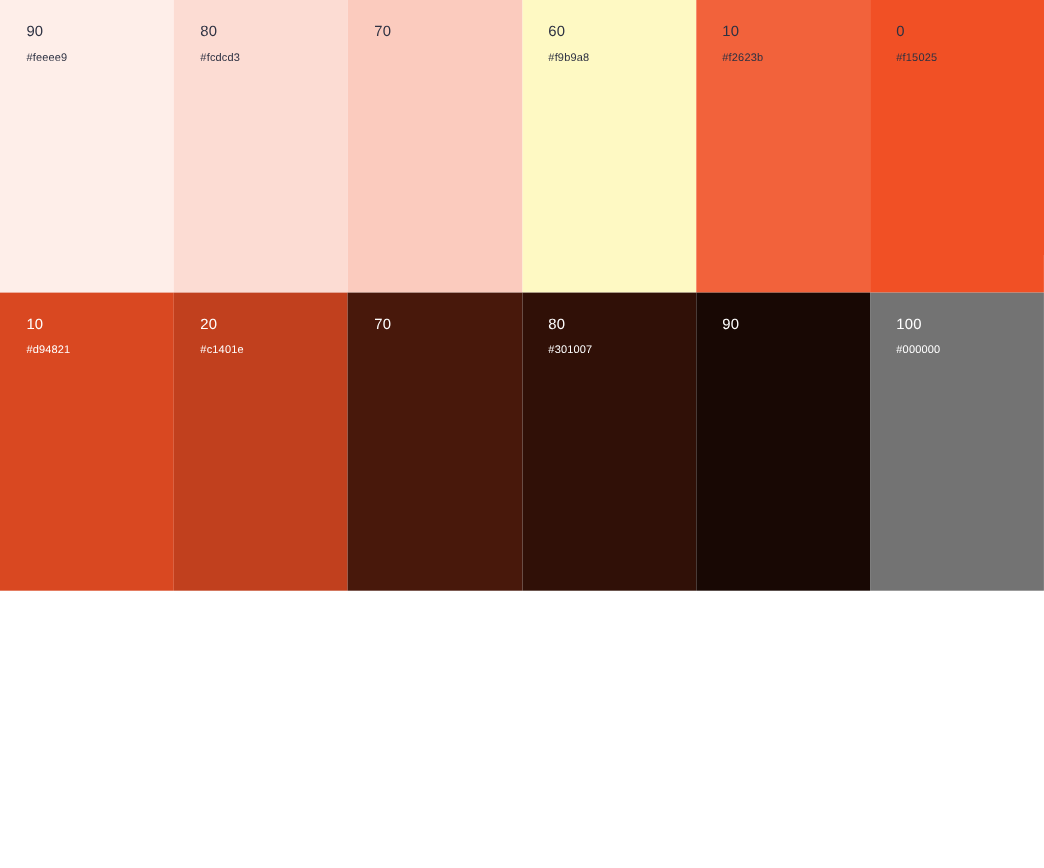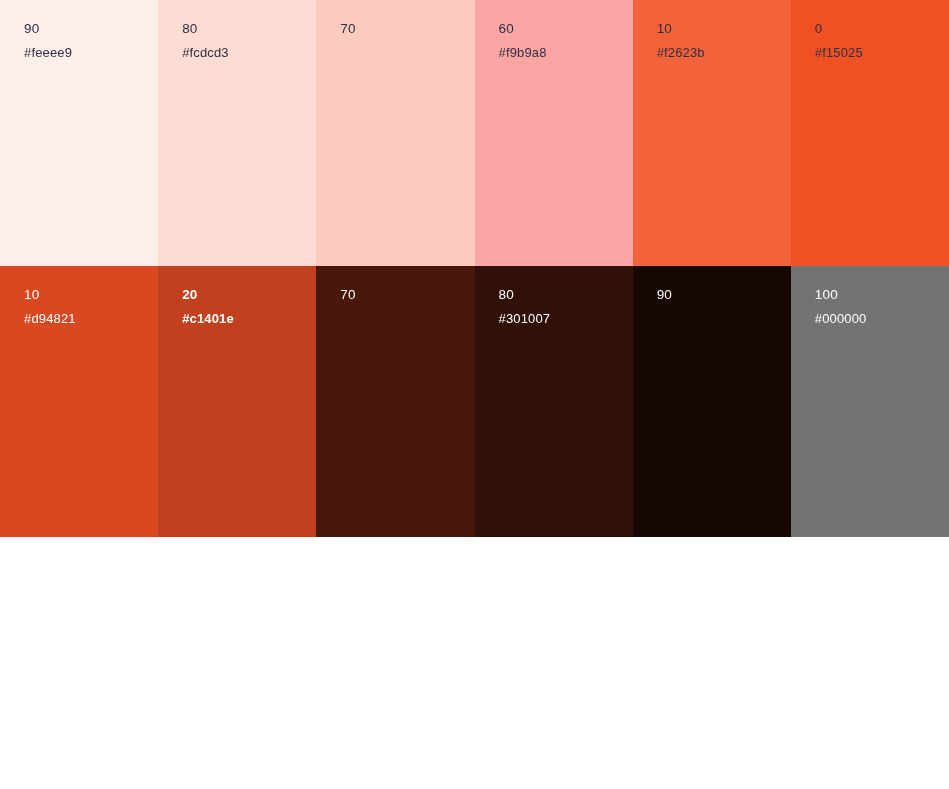--- a/index.html
+++ b/index.html
@@ -30,21 +30,21 @@
   .swatch-label {
     display: block;
     font-size: 13.5px;
     line-height: 24px;
     letter-spacing: 0.15px;
     white-space: nowrap;
   }
 
   .swatch-hex {
     display: block;
-    font-size: 13px;
+    font-size: 10px;
     line-height: 24px;
     letter-spacing: 0.15px;
     white-space: nowrap;
   }
 
   .text-dark .swatch-label,
   .text-dark .swatch-hex { color: #2d3142; }
 
   .text-light .swatch-label,
   .text-light .swatch-hex { color: #ffffff; }
@@ -57,37 +57,37 @@
       <span class="swatch-label">90</span>
       <span class="swatch-hex">#feeee9</span>
     </div>
     <div class="swatch text-dark" style="background-color: rgb(252, 220, 211);">
       <span class="swatch-label">80</span>
       <span class="swatch-hex">#fcdcd3</span>
     </div>
     <div class="swatch text-dark" style="background-color: rgb(251, 203, 190);">
       <span class="swatch-label">70</span>
     </div>
-    <div class="swatch text-dark" style="background-color: #fca5a5;">
+    <div class="swatch text-dark" style="background-color: #fef9c3;">
       <span class="swatch-label">60</span>
       <span class="swatch-hex">#f9b9a8</span>
     </div>
     <div class="swatch text-dark" style="background-color: rgb(242, 98, 59);">
       <span class="swatch-label">10</span>
       <span class="swatch-hex">#f2623b</span>
     </div>
     <div class="swatch text-dark" style="background-color: rgb(241, 80, 37);">
       <span class="swatch-label">0</span>
       <span class="swatch-hex">#f15025</span>
     </div>
     <div class="swatch text-light" style="background-color: rgb(217, 72, 33);">
       <span class="swatch-label">10</span>
       <span class="swatch-hex">#d94821</span>
     </div>
-    <div class="swatch text-light" style="background-color: rgb(193, 64, 30); font-weight: bold;">
+    <div class="swatch text-light" style="background-color: rgb(193, 64, 30);">
       <span class="swatch-label">20</span>
       <span class="swatch-hex">#c1401e</span>
     </div>
     <div class="swatch text-light" style="background-color: rgb(72, 24, 11);">
       <span class="swatch-label">70</span>
     </div>
     <div class="swatch text-light" style="background-color: rgb(48, 16, 7);">
       <span class="swatch-label">80</span>
       <span class="swatch-hex">#301007</span>
     </div>

